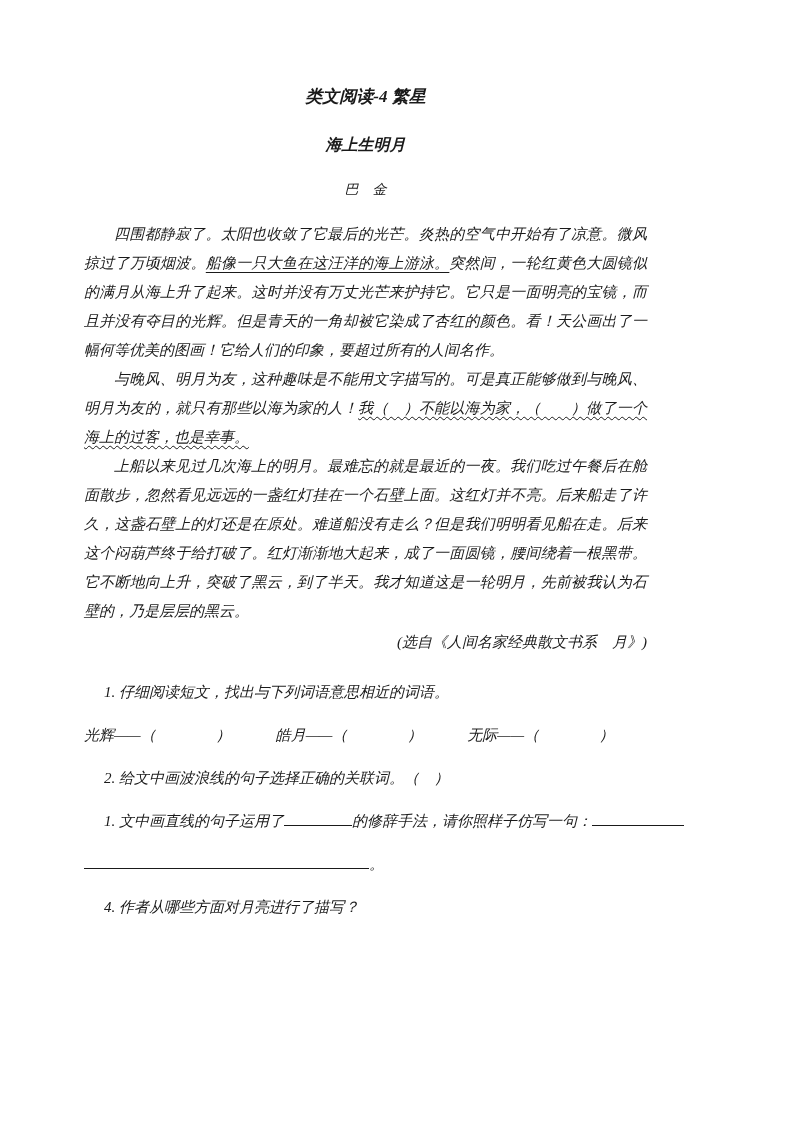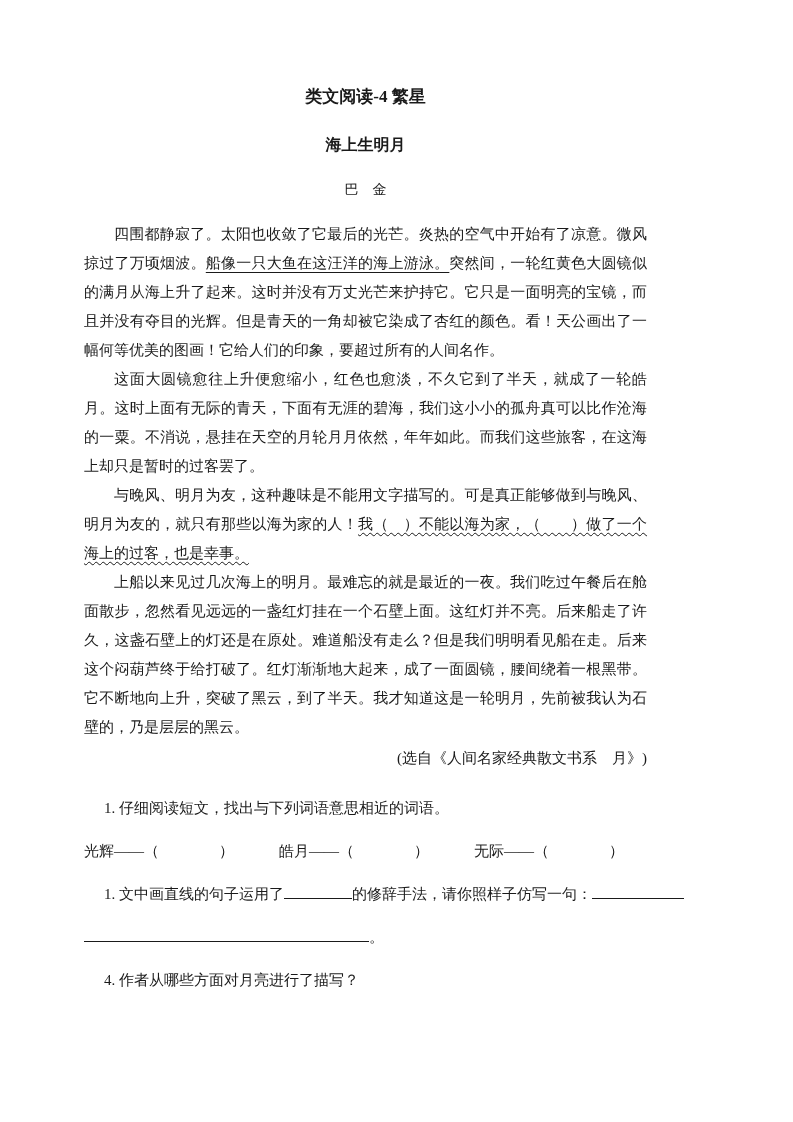--- a/index.html
+++ b/index.html
@@ -8,20 +8,21 @@
     width: 793px;
     height: 1122px;
     font-family: "Liberation Serif", "DejaVu Serif", serif;
     color: #1a1a1a;
     overflow: hidden;
   }
   .page {
     width: 731px;
     height: 1122px;
     padding: 86px 84px 40px 84px;
+    font-style: italic;
   }
   .title {
     text-align: center;
     font-size: 17px;
     font-weight: bold;
     line-height: 22px;
   }
   .subtitle {
     text-align: center;
     font-size: 16px;
@@ -82,31 +83,31 @@
 </style>
 </head>
 <body>
 
 <div class="page">
   <h1 class="title">类文阅读-4 繁星</h1>
   <h2 class="subtitle">海上生明月</h2>
   <div class="author">巴　金</div>
   <div class="body-text">
       <p><span>四围都静寂了。太阳也收敛了它最后的光芒。炎热的空气中开始有了凉意。微风掠过了万顷烟波。</span><span class="seg-underline">船像一只大鱼在这汪洋的海上游泳。</span><span>突然间，一轮红黄色大圆镜似的满月从海上升了起来。这时并没有万丈光芒来护持它。它只是一面明亮的宝镜，而且并没有夺目的光辉。但是青天的一角却被它染成了杏红的颜色。看！天公画出了一幅何等优美的图画！它给人们的印象，要超过所有的人间名作。</span></p>
-      <p><span>这面大圆镜愈往上升便愈缩小，红色也愈淡，不久它到了半天，就成了一轮皓月。这时上面有无际的青天，下面有无涯的碧海，我们这小小的孤舟真可以比作沧海的一粟。不消说，悬挂在天空的月轮月月依然，年年如此。而我们这些旅客，在这海上却只是暂时的过客罢了。</span></p>
       <p><span>与晚风、明月为友，这种趣味是不能用文字描写的。可是真正能够做到与晚风、明月为友的，就只有那些以海为家的人！</span><span class="seg-wavy">我（　）不能以海为家，（　　）做了一个海上的过客，也是幸事。</span></p>
       <p><span>上船以来见过几次海上的明月。最难忘的就是最近的一夜。我们吃过午餐后在舱面散步，忽然看见远远的一盏红灯挂在一个石壁上面。这红灯并不亮。后来船走了许久，这盏石壁上的灯还是在原处。难道船没有走么？但是我们明明看见船在走。后来这个闷葫芦终于给打破了。红灯渐渐地大起来，成了一面圆镜，腰间绕着一根黑带。它不断地向上升，突破了黑云，到了半天。我才知道这是一轮明月，先前被我认为石壁的，乃是层层的黑云。</span></p>
     </div>
   <div class="source">(选自《人间名家经典散文书系　月》)</div>
   <div class="questions">
       <div>
         <div class="q-line q-indent"><span>1. 仔细阅读短文，找出与下列词语意思相近的词语。</span></div>
         <div class="q-line"><span>光辉——（　　　　）　　　皓月——（　　　　）　　　无际——（　　　　）</span></div>
       </div>
       <div>
+        <div class="q-line q-indent"><span>2. 给文中画波浪线的句子选择正确的关联词。（　）</span></div>
       </div>
       <div>
         <div class="q-line q-indent"><span>1. 文中画直线的句子运用了</span><span class="blank" style="width: 68px;"></span><span>的修辞手法，请你照样子仿写一句：</span><span class="blank" style="width: 92px;"></span></div>
         <div class="q-line"><span class="blank" style="width: 285px;"></span><span>。</span></div>
       </div>
       <div>
         <div class="q-line q-indent"><span>4. 作者从哪些方面对月亮进行了描写？</span></div>
       </div>
     </div>
 </div>

